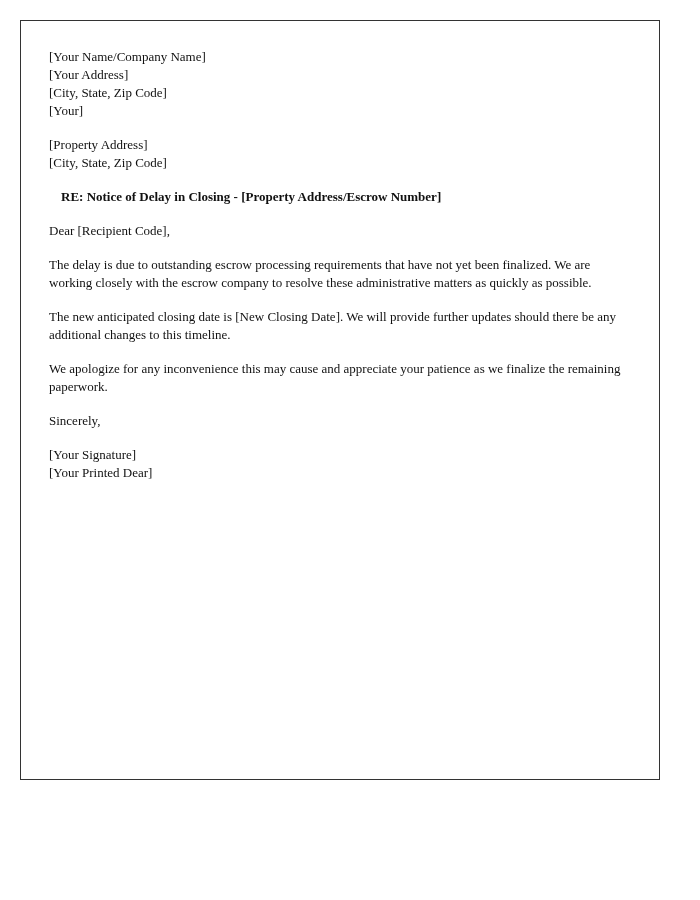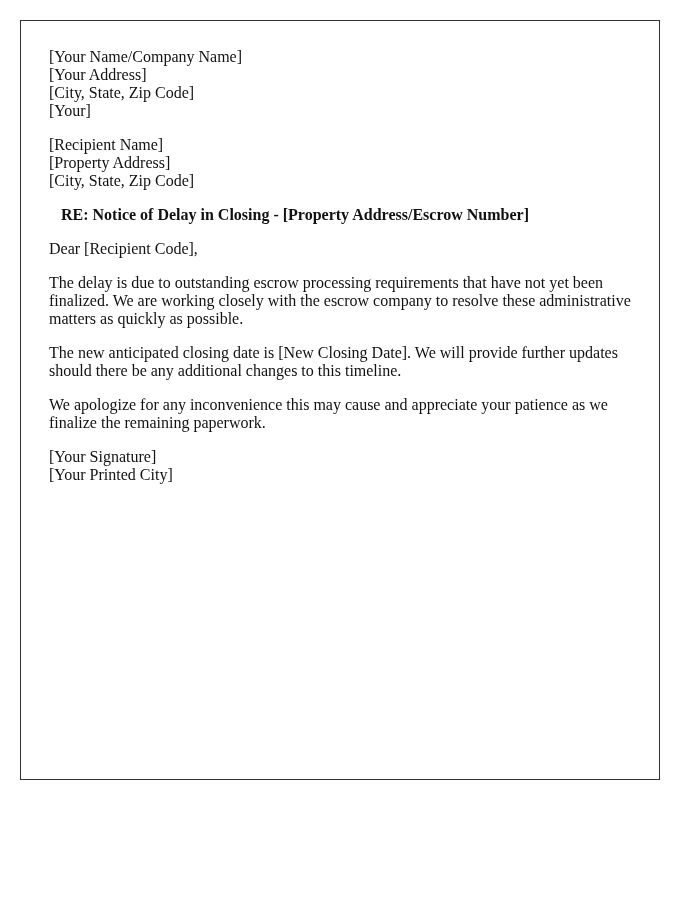--- a/index.html
+++ b/index.html
@@ -16,21 +16,21 @@
     }
     .letter {
       position: absolute;
       left: 20px;
       top: 20px;
       width: 640px;
       height: 760px;
       border: 1px solid #333333;
       box-sizing: border-box;
       padding: 27px 28px 20px 28px;
-      font-size: 16px;
+      font-size: 13px;
       line-height: 18px;
     }
     .block {
       margin: 0 0 16px 0;
     }
     .line {
       display: block;
       white-space: nowrap;
     }
     .subject {
@@ -47,32 +47,32 @@
 <div class="letter">
 
   <div class="block">
     <span class="line">[Your Name/Company Name]</span>
     <span class="line">[Your Address]</span>
     <span class="line">[City, State, Zip Code]</span>
     <span class="line">[Your]</span>
   </div>
 
   <div class="block">
-    <span class="line">[Recipient Name]</span>
     <span class="line">[Property Address]</span>
     <span class="line">[City, State, Zip Code]</span>
   </div>
 
   <div class="subject">RE: Notice of Delay in Closing - [Property Address/Escrow Number]</div>
 
   <p>Dear [Recipient Code],</p>
 
   <p>The delay is due to outstanding escrow processing requirements that have not yet been finalized. We are working closely with the escrow company to resolve these administrative matters as quickly as possible.</p>
   <p>The new anticipated closing date is [New Closing Date]. We will provide further updates should there be any additional changes to this timeline.</p>
   <p>We apologize for any inconvenience this may cause and appreciate your patience as we finalize the remaining paperwork.</p>
 
+  <p>Sincerely,</p>
 
   <div class="block">
     <span class="line">[Your Signature]</span>
-    <span class="line">[Your Printed City]</span>
+    <span class="line">[Your Printed Dear]</span>
   </div>
 
 </div>
 
 </body></html>

